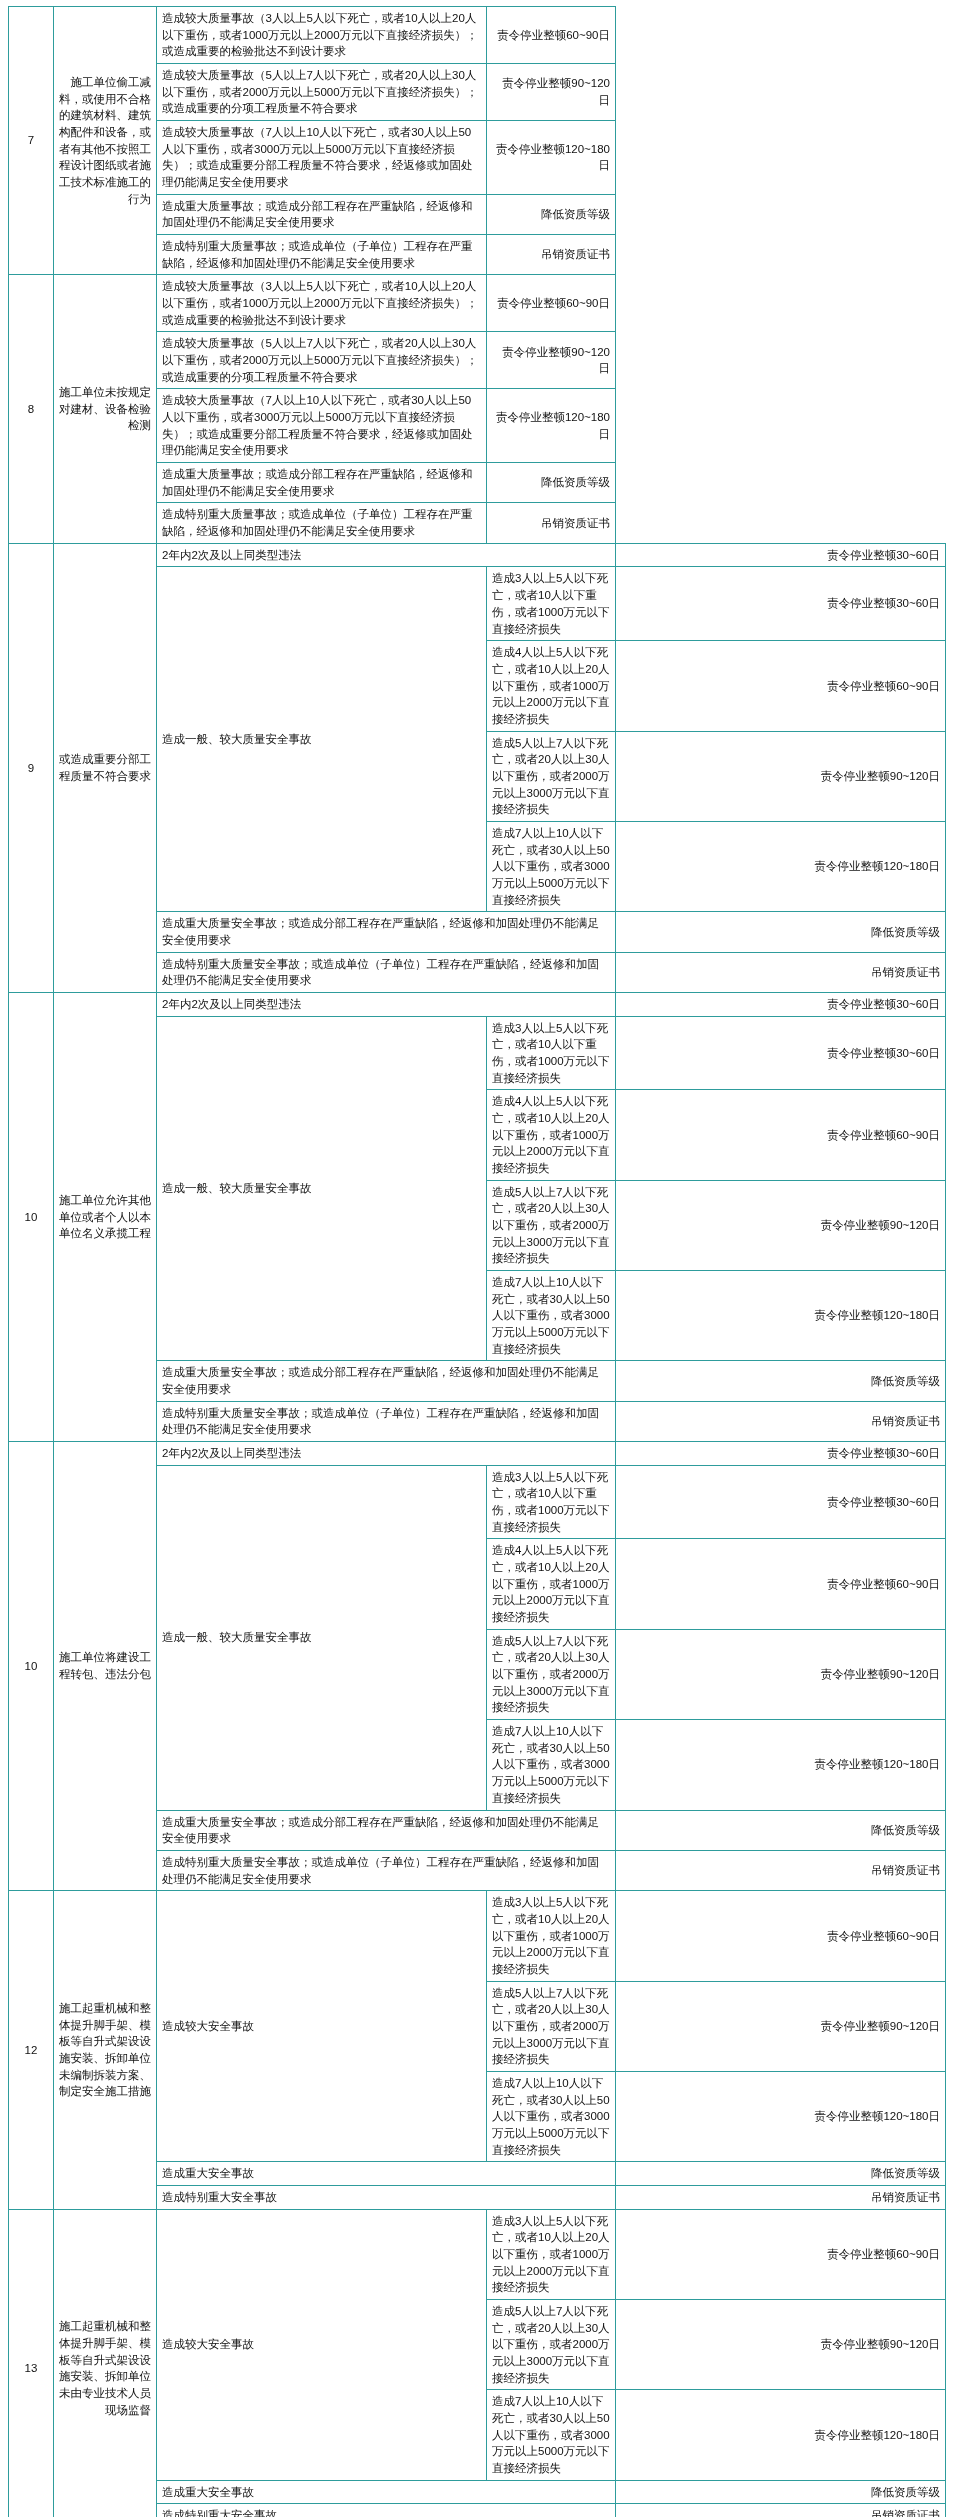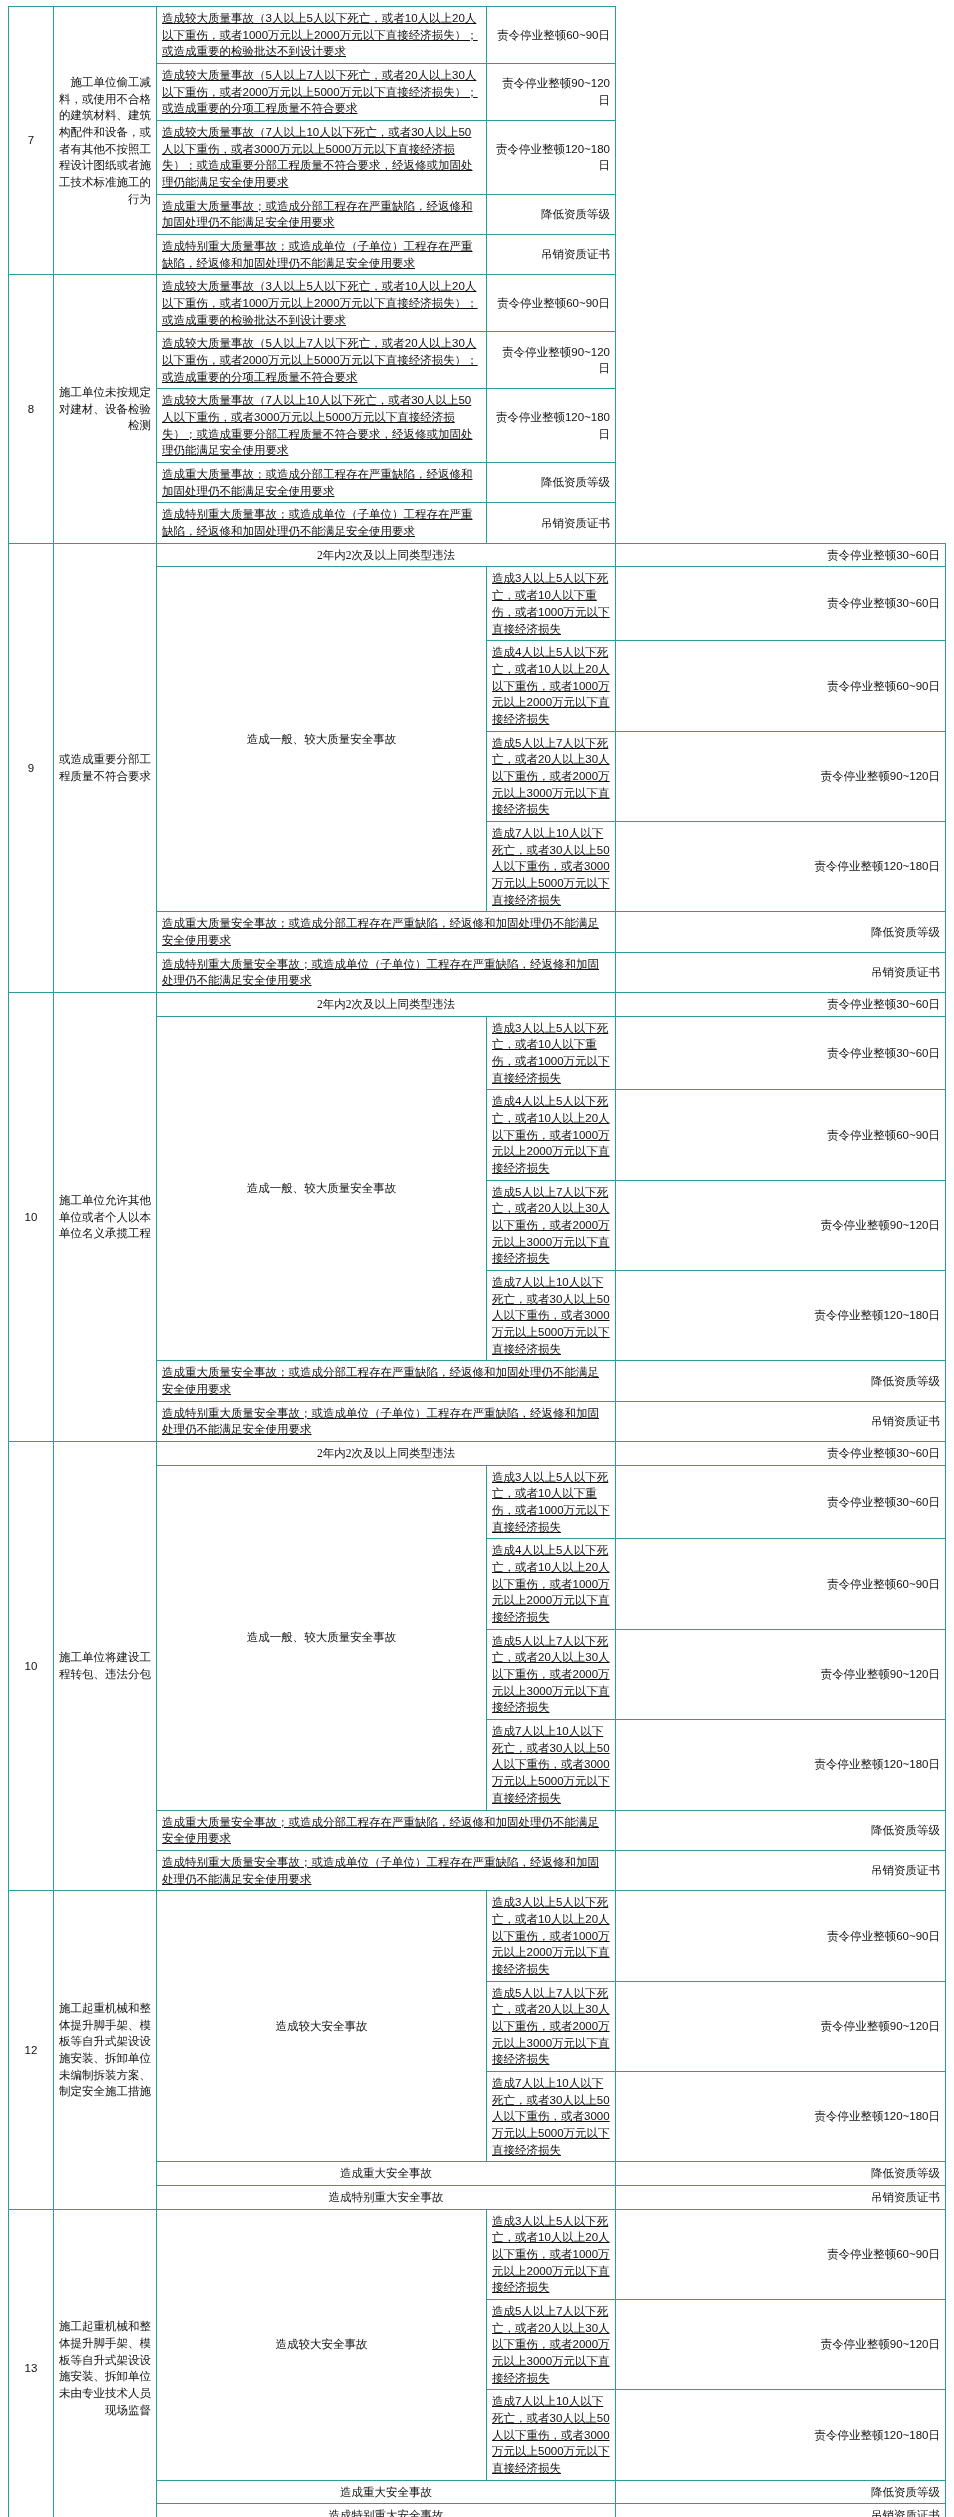--- a/index.html
+++ b/index.html
@@ -36,31 +36,27 @@
     font-size: 12px;
   }
   td.c-item {
     width: 92px;
     text-align: right;
     font-size: 11.5px;
     line-height: 1.5;
   }
   td.c-mid {
     width: 74px;
-    text-align: center;
     font-size: 11.5px;
     line-height: 1.5;
   }
   td.c-desc {
     text-align: left;
-    text-decoration: underline;
   }
   td.c-desc-center {
-    text-align: center;
-    font-family: Liberation Serif, serif;
   }
   td.c-pen {
     width: 118px;
     text-align: right;
     font-size: 11.5px;
   }
   .group-sep td {
     border-top: 1px solid #2e9c9c;
   }
 </style>

